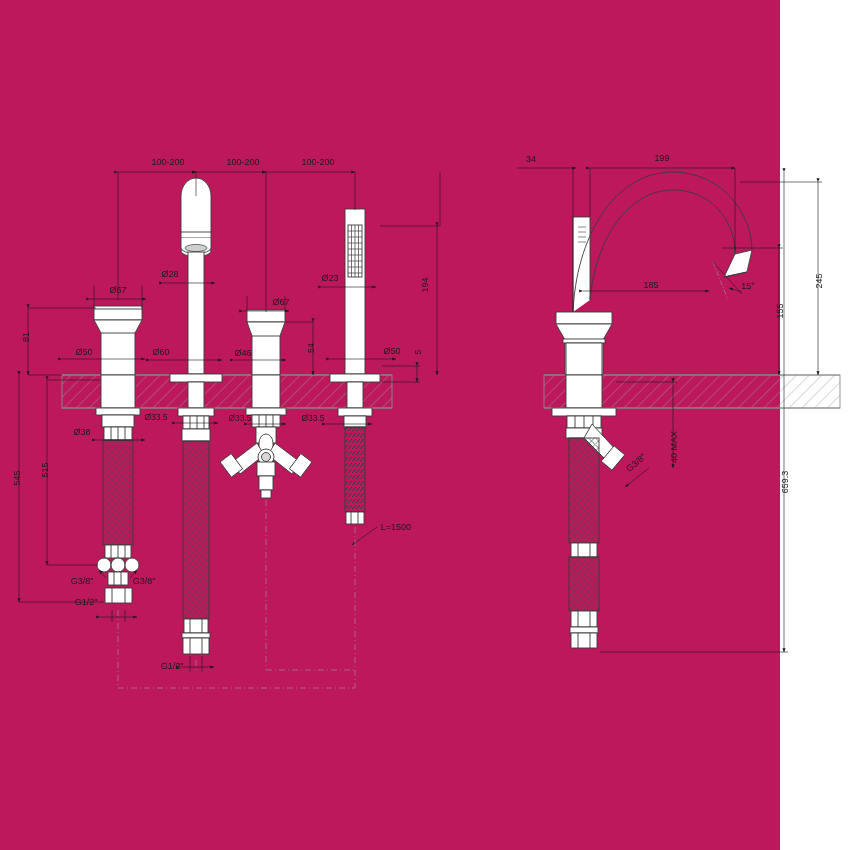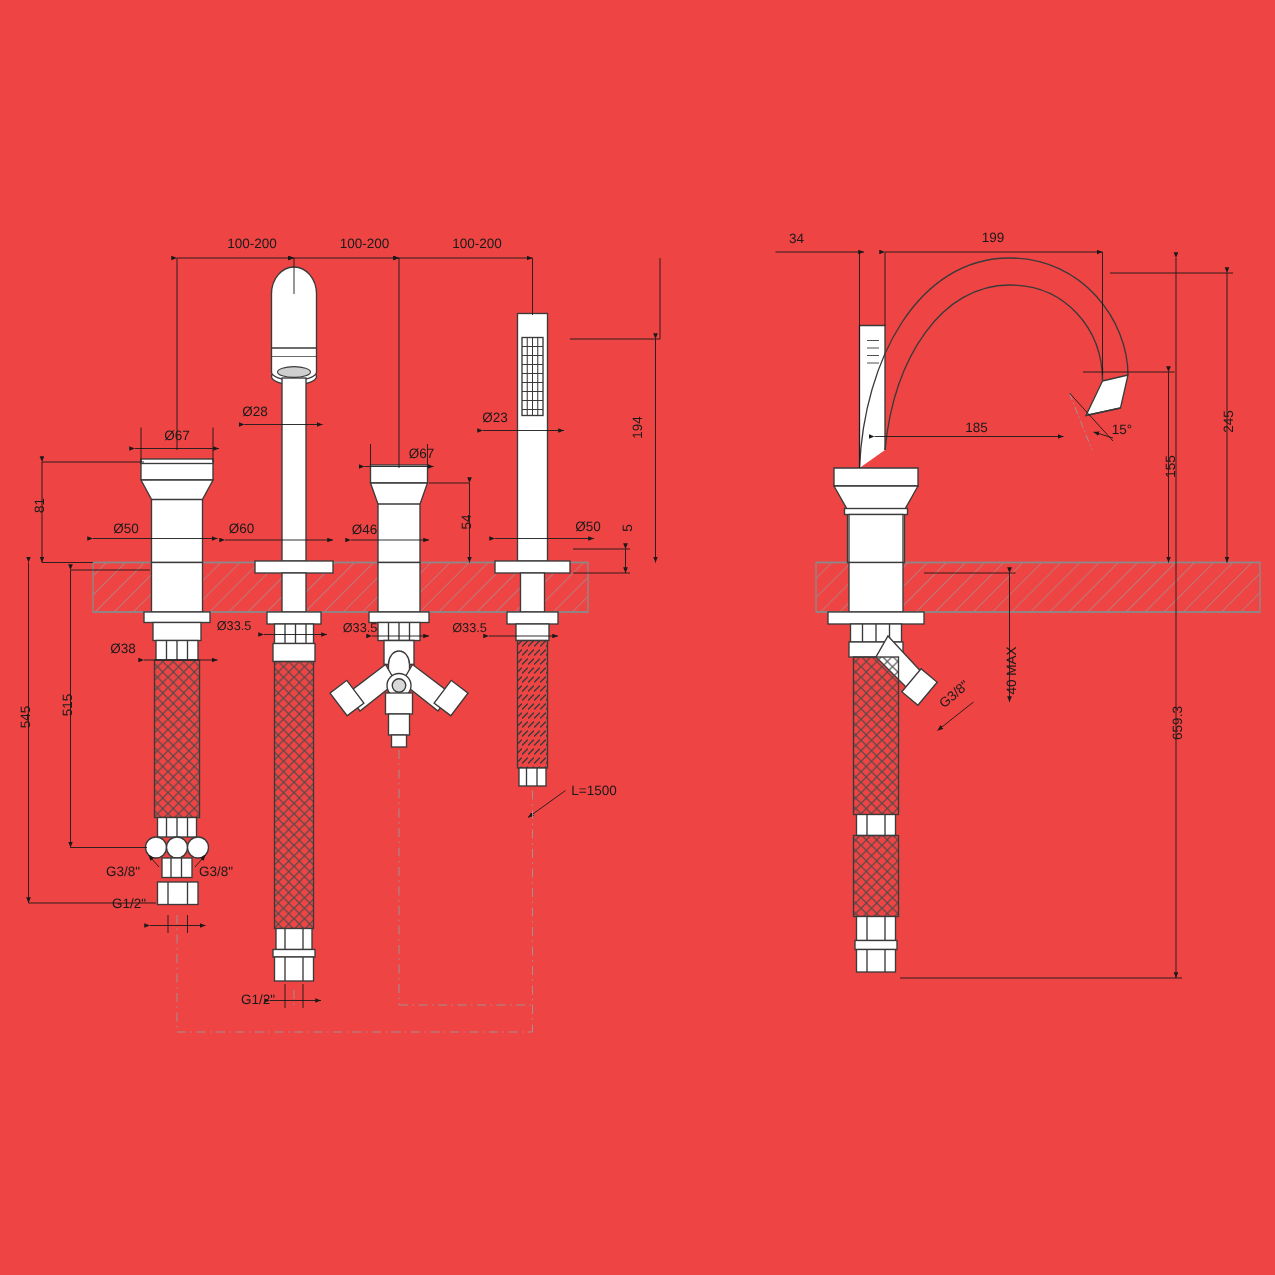--- a/index.html
+++ b/index.html
@@ -1,17 +1,17 @@
 <!DOCTYPE html>
 <html><head>
 <meta charset="utf-8">
 <style>
   html,body{margin:0;padding:0;background:#ffffff;}
   body{width:850px;height:850px;overflow:hidden;font-family:"Liberation Sans",sans-serif;}
-  #stage{position:relative;width:850px;height:850px;background:#ef4444;}
+  #stage{position:relative;width:780px;height:850px;background:#be185d;}
   svg{display:block;}
   .dimtxt{font-family:"Liberation Sans",sans-serif;font-size:9px;fill:#1a1a1a;}
   .dimtxt.sm{font-size:8.5px;}
 </style>
 </head>
 <body>
 
 <div id="stage">
 <svg width="850" height="850" viewBox="0 0 850 850">
 

